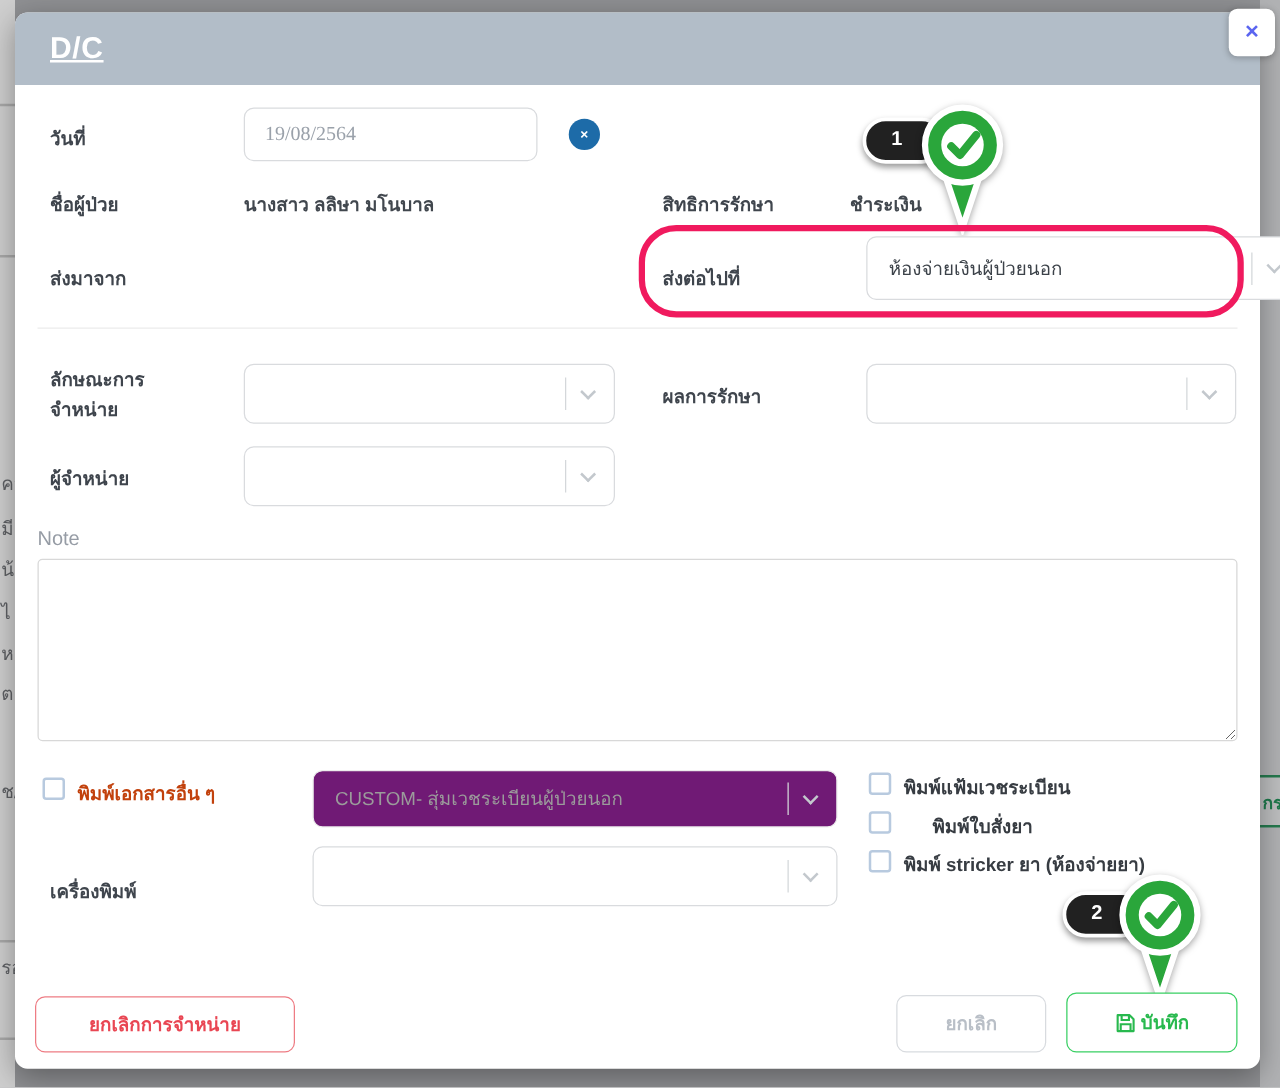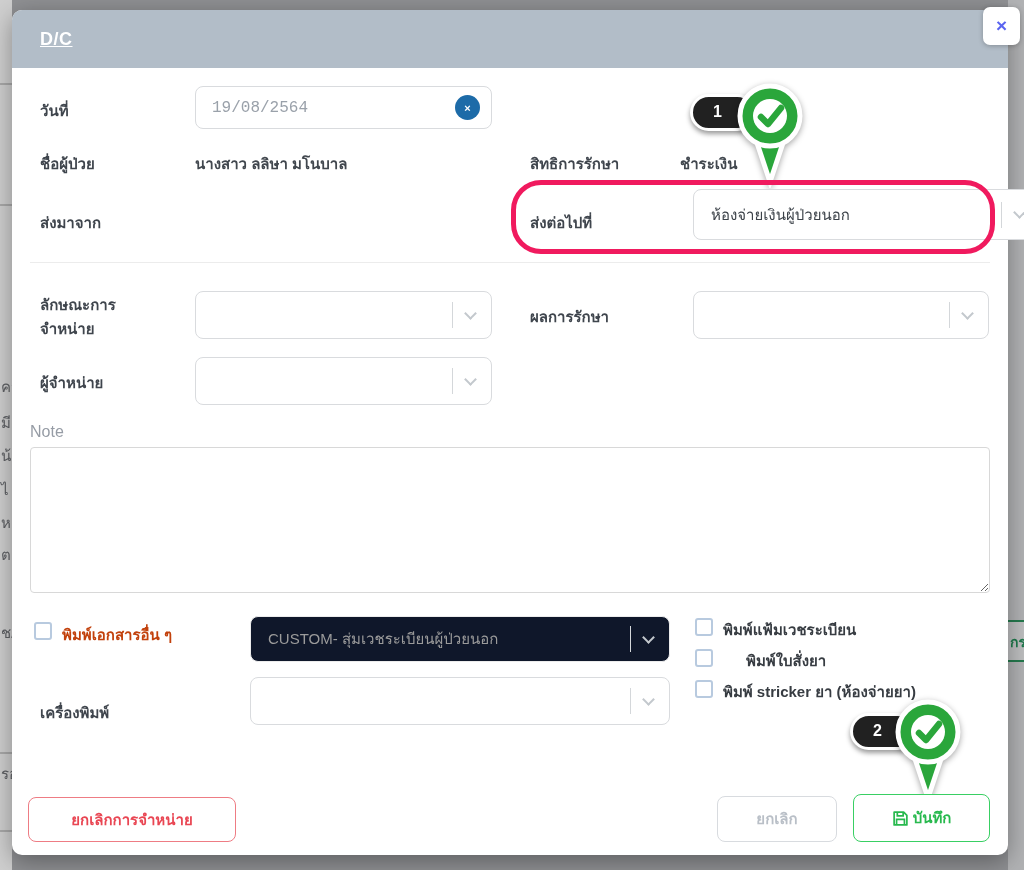--- a/index.html
+++ b/index.html
@@ -16,42 +16,42 @@
   .bg-right-strip { position:absolute; right:0; top:0; width:16px; height:870px; background:#b1b2b4; overflow:hidden; }
   .bg-right-cell { position:absolute; left:0; top:620px; width:16px; height:42px; background:#bebfc0;
                    border-top:2px solid #257a4e; border-bottom:2px solid #257a4e;
                    color:#1e7a4c; font-weight:700; font-size:14px; line-height:40px; padding-left:2px; }
 
   
   .modal { position:absolute; left:12px; top:10px; width:996px; height:845px; background:#fff;
            border-radius:10px; box-shadow:0 6px 24px rgba(0,0,0,.35); }
   .modal-header { position:absolute; left:0; top:0; width:996px; height:58px; background:#b2bdc8;
                   border-radius:10px 10px 0 0; }
-  .modal-title { position:absolute; left:28px; top:0; line-height:58px; color:#fff; font-size:18px;
+  .modal-title { position:absolute; left:28px; top:0; line-height:58px; color:#fff; font-size:24px;
                  font-weight:600; letter-spacing:.5px;text-decoration:underline; }
   .close-btn { position:absolute; top:-3px; right:-12px; width:37px; height:38px; background:#fff;
                border:none; border-radius:7px; box-shadow:0 1px 5px rgba(0,0,0,.25); cursor:pointer;
                color:#5b65f0; font-size:19px; font-weight:700; line-height:36px; text-align:center; }
 
   .lbl  { position:absolute; color:#3f454d; font-size:15px; font-weight:700; }
   .val  { position:absolute; color:#41474e; font-size:15px; font-weight:600; }
 
   
   .box { position:absolute; background:#fff; border:1px solid #d9dbde; border-radius:8px; }
-  .date-input { left:183px; top:76px; width:297px; height:43px; color:#9aa1aa; font-size:16px;
-                padding:0 44px 0 16px; font-family:Liberation Mono, monospace; }
+  .date-input { left:183px; top:76px; width:235px; height:43px; color:#9aa1aa; font-size:16px;
+                padding:0 44px 0 16px; font-family:Liberation Serif, serif; }
   .clear-btn { position:absolute; left:443px; top:85px; width:25px; height:25px; border-radius:50%;
                background:#1d6ba8; border:none; color:#fff; font-size:11px; font-weight:700;
                line-height:24px; text-align:center; cursor:pointer; }
   .select { display:flex; align-items:center; cursor:pointer; }
   .select .sel-text { flex:1; padding-left:17px; font-size:15px; color:#3c4249; overflow:hidden; white-space:nowrap; }
   .select .sel-div { width:1px; height:26px; background:#d4d7da; }
   .select .chev { width:9px; height:9px; border-right:2px solid #c3c8cd; border-bottom:2px solid #c3c8cd;
                   transform:rotate(45deg); margin:0 16px 4px 13px; }
-  .select.disabled { background:#0f172a; border-color:#ececec;justify-content:center; }
+  .select.disabled { background:#701a75; border-color:#ececec;justify-content:center; }
   .select.disabled .sel-text { color:#9b9b9b; }
 
   .divider { position:absolute; left:18px; top:252px; width:960px; height:1px; background:#ececec; }
 
   .note-label { position:absolute; left:18px; top:413px; color:#969ca5; font-size:16px; }
   .note-area { position:absolute; left:18px; top:437px; width:960px; height:146px; border:1px solid #d8d8d8;
                border-radius:4px; resize:both; font-family:inherit; font-size:14px; padding:8px; color:#3f454d; }
 
   
   .cb { position:absolute; width:18px; height:18px; background:#fff; border:2px solid #b8cadf;

